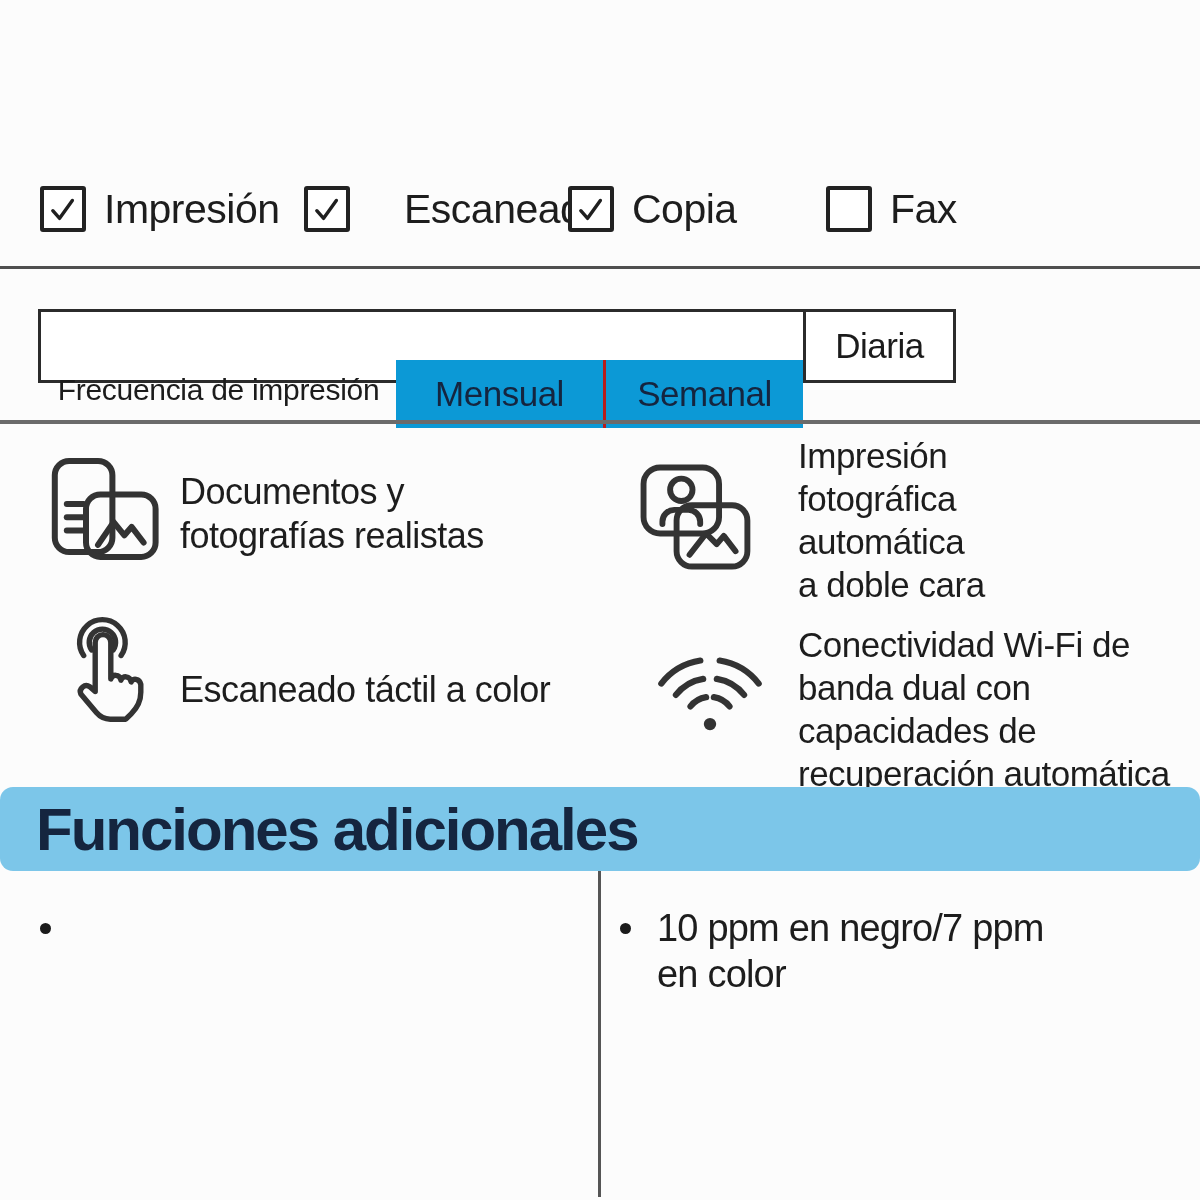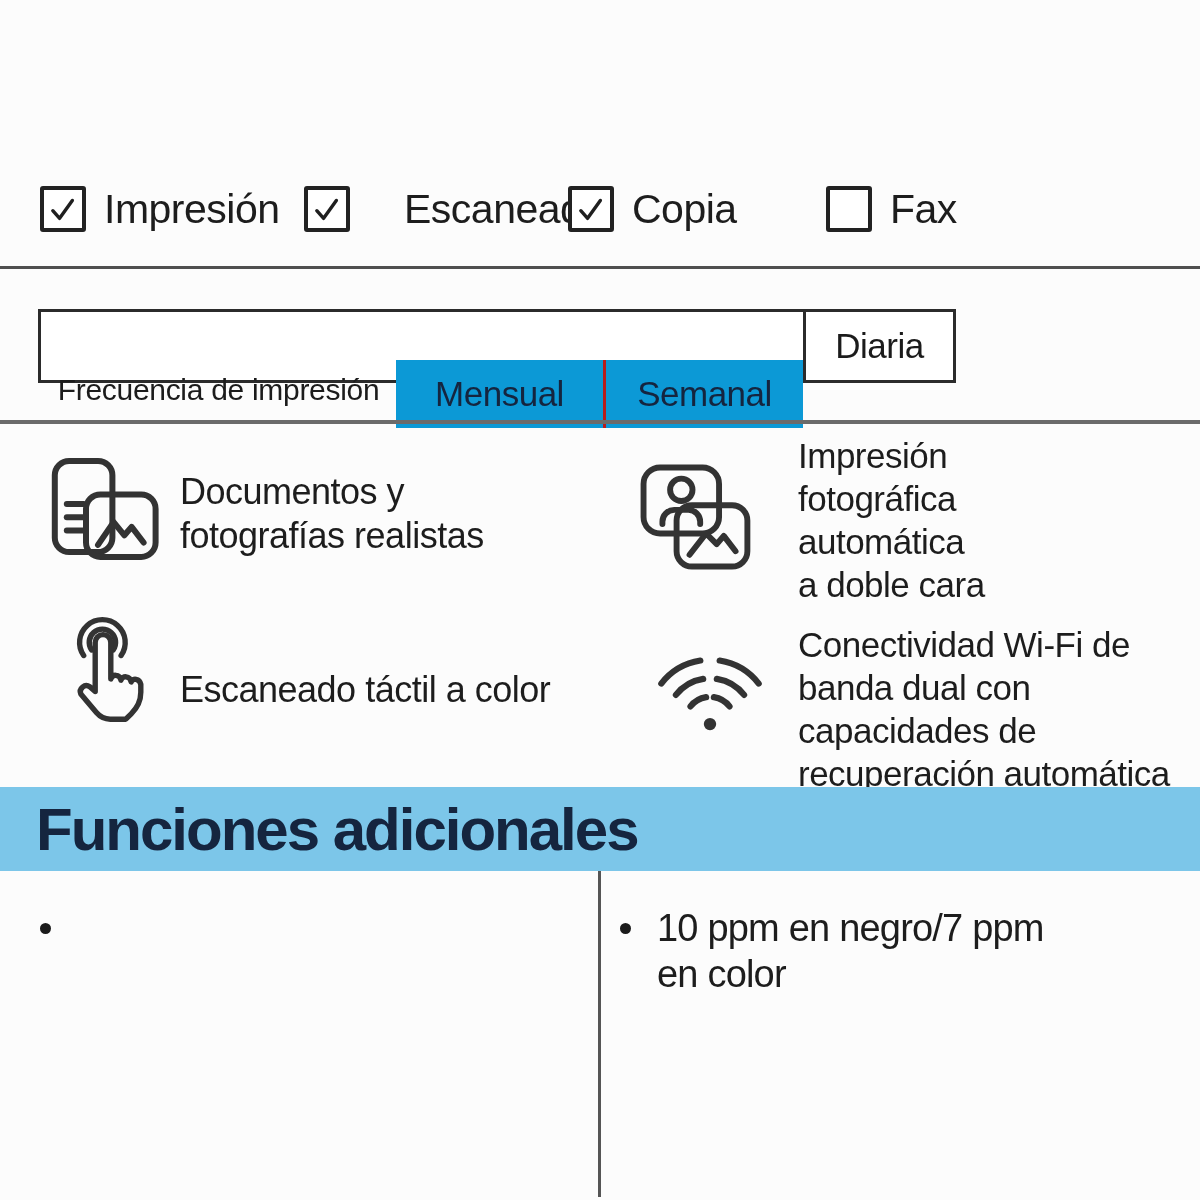--- a/index.html
+++ b/index.html
@@ -52,21 +52,21 @@
   .ft1{left:180px;top:470px;}
   .fi2{left:634px;top:458px;}
   .ft2{left:798px;top:434px;font-size:35px;line-height:43px;}
   .fi3{left:52px;top:610px;}
   .ft3{left:180px;top:668px;}
   .fi4{left:642px;top:640px;}
   .ft4{left:798px;top:610px;font-size:35px;line-height:43px;margin-top:13px;}
   .icon-stroke{fill:none;stroke:var(--icon);stroke-linecap:round;stroke-linejoin:round;}
 
   
-  .sub-header{position:absolute;left:0;top:787px;width:1200px;height:84px;background:var(--lightblue);}
+  .sub-header{position:absolute;left:0;top:787px;width:1200px;height:84px;background:var(--lightblue);border-radius:13px;}
   .sub-title{position:absolute;left:36px;top:0;height:84px;line-height:86px;
     font-size:60px;font-weight:bold;letter-spacing:-2px;color:var(--navy);white-space:nowrap;}
 
   .vdiv{position:absolute;left:598px;top:871px;width:3px;height:326px;background:#555;}
 
   
   .blist{position:absolute;top:905px;}
   .blist-left{left:40px;width:540px;}
   .blist-right{left:620px;width:560px;}
   .bullet-item{display:flex;margin-bottom:20px;}

